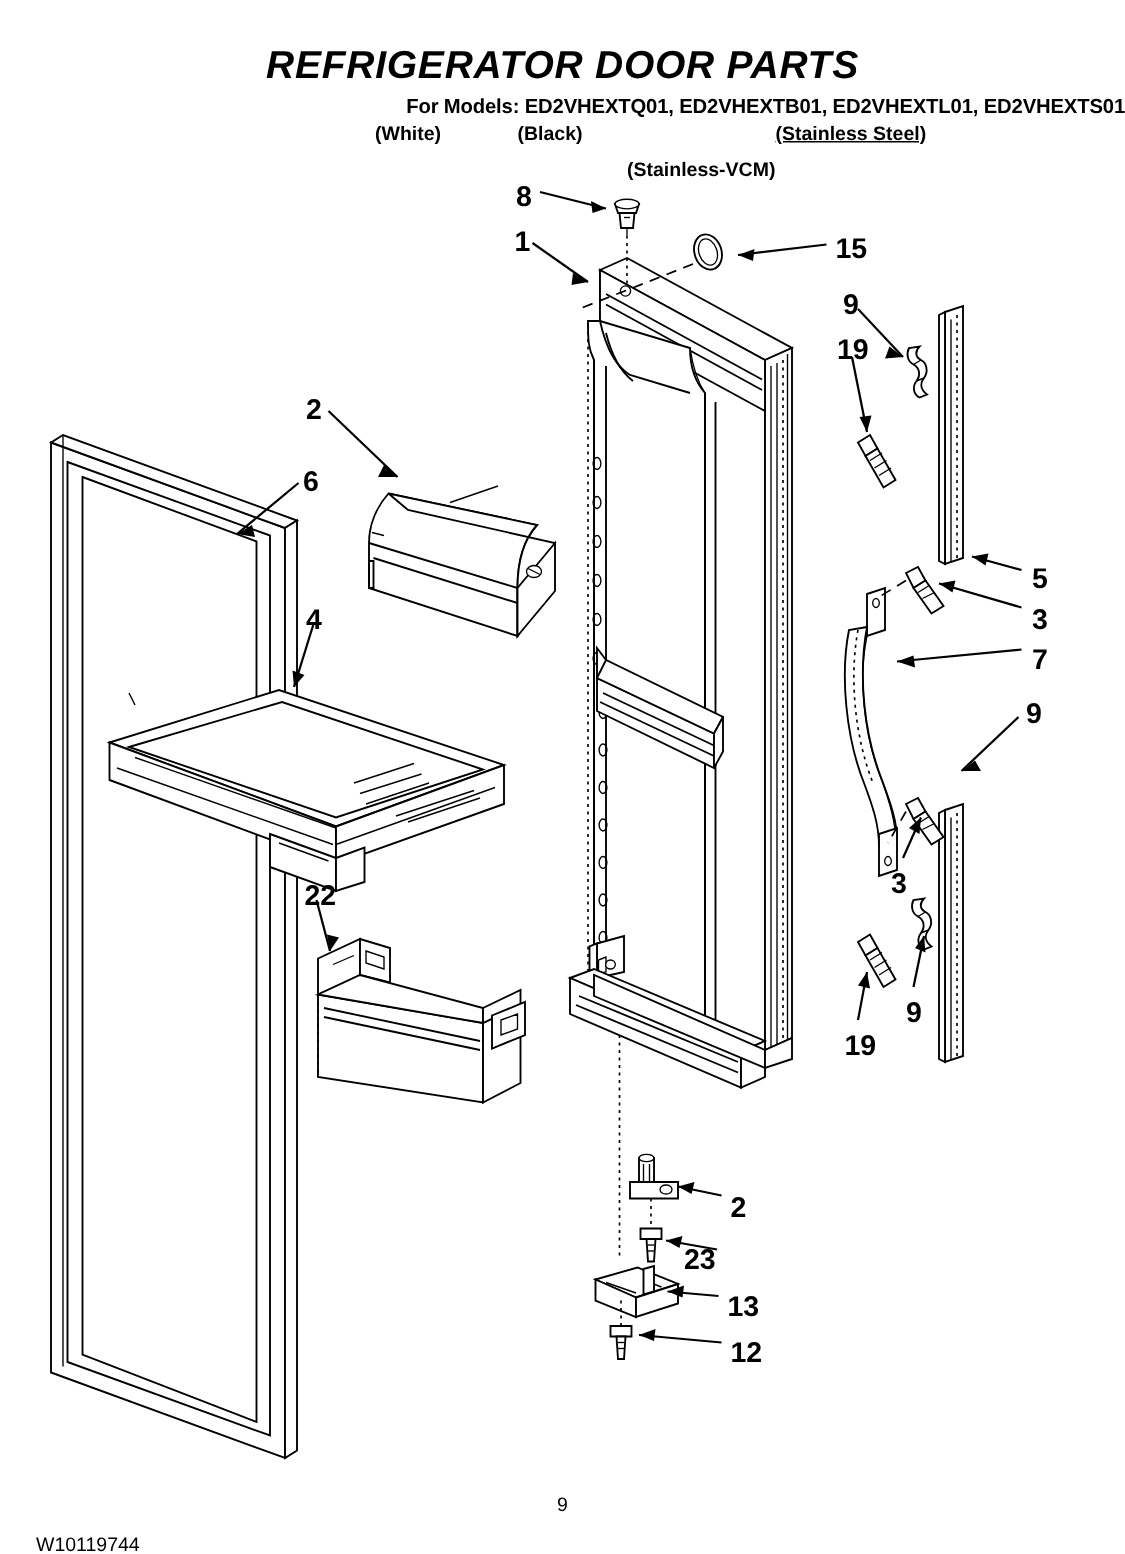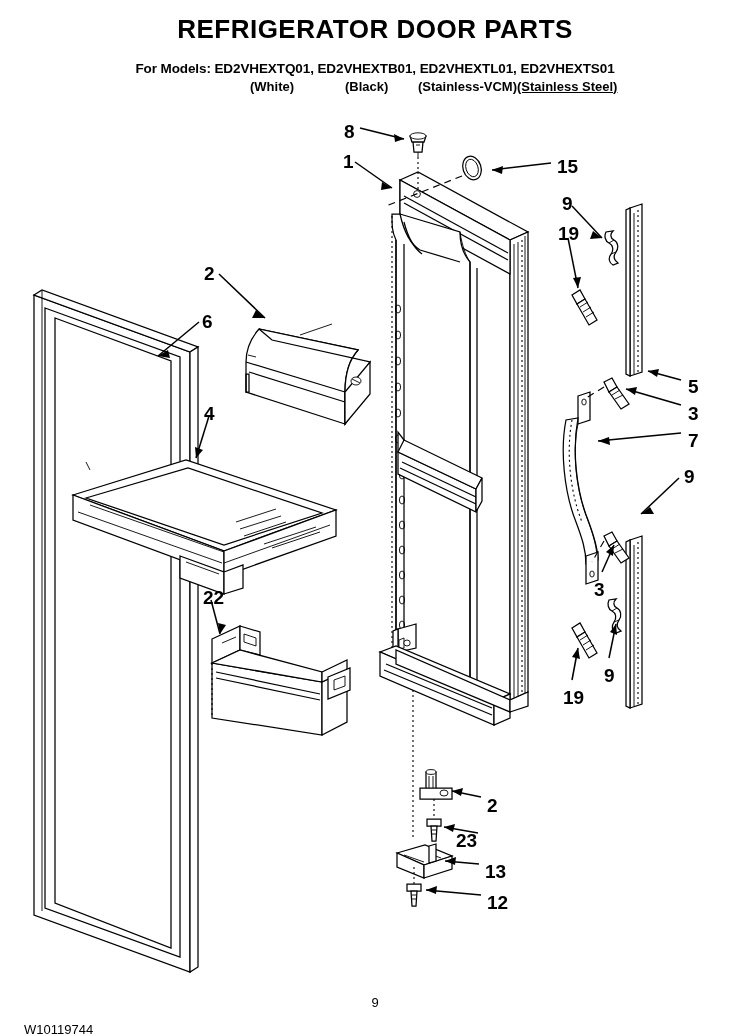--- a/index.html
+++ b/index.html
@@ -21,45 +21,47 @@
     position: absolute;
     left: 0;
     top: 0;
     width: 750px;
     text-align: center;
   }
   #doc-title {
     font-size: 26px;
     font-weight: bold;
     letter-spacing: 0.5px;
-    margin-top: 16px;
-    line-height: 1;
+    margin-top: 30px;
+    line-height: 1;
+    font-style: italic;
   }
   #models-line {
     font-size: 13.5px;
     font-weight: bold;
-    margin-top: 20px;
+    margin-top: 8px;
     line-height: 1;
     letter-spacing: -0.1px;
+    text-align: right;
   }
   #finish-row {
     position: relative;
     height: 16px;
     margin-top: 4px;
   }
   #finish-row span {
     position: absolute;
     font-size: 13px;
     font-weight: bold;
     line-height: 1;
     white-space: nowrap;
   }
   .fin0 { left: 250px; }
   .fin1 { left: 345px; }
-  .fin2 { left: 418px; }
+  .fin2 { left: 418px; margin-top: 24px; }
   .fin3 { left: 517px; text-decoration: underline; }
 
   
   #footer-code {
     position: absolute;
     left: 24px;
     top: 995px;
     font-size: 13px;
     line-height: 1;
     margin-top: 28px;

